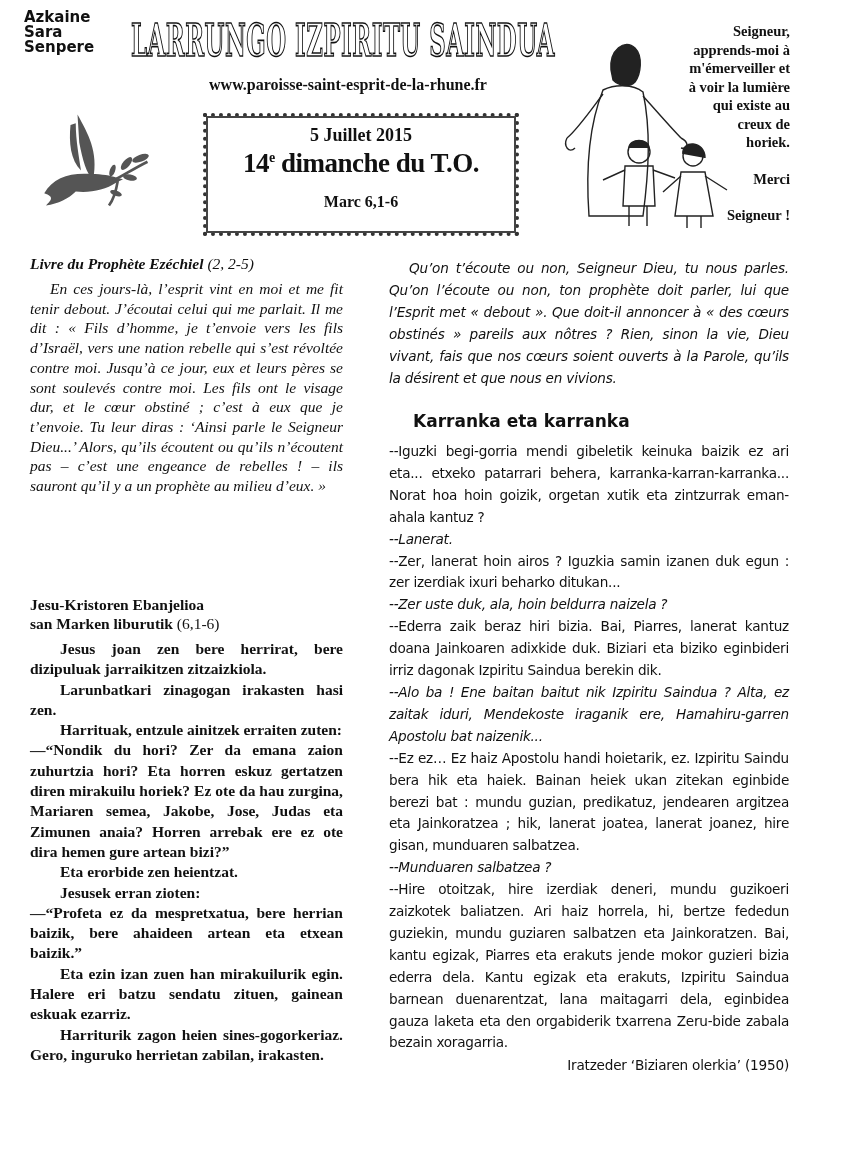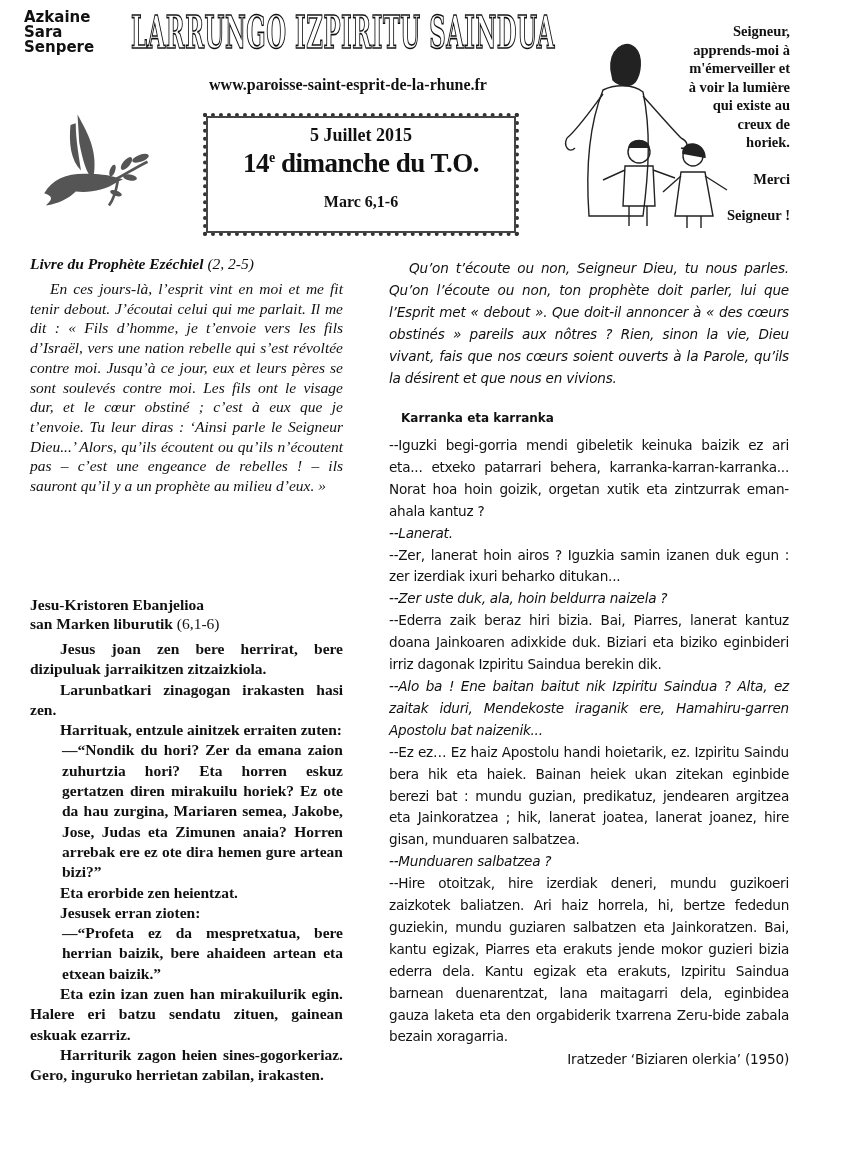--- a/index.html
+++ b/index.html
@@ -3,21 +3,21 @@
 <meta charset="utf-8">
 <style>
   * { box-sizing: border-box; margin: 0; padding: 0; }
   html, body { width: 850px; height: 1163px; background: #ffffff; overflow: hidden; }
   body { position: relative; color: #111; font-family: "Liberation Serif", serif; }
 
   
   .parish-list { position: absolute; left: 24px; top: 10px; font-family: "DejaVu Sans", sans-serif; font-weight: bold; font-size: 15px; line-height: 15px; color: #111; }
   .parish-list div { display: block; }
 
-  .masthead { position: absolute; left: 128px; top: 0; width: 430px; height: 58px; }
+  .masthead { position: absolute; left: 128px; top: 8px; width: 430px; height: 58px; }
   .masthead svg { width: 100%; height: 100%; }
 
   .website { position: absolute; left: 178px; top: 76px; width: 340px; text-align: center; font-family: "Liberation Serif", serif; font-weight: bold; font-size: 16px; color: #111; }
 
   .dove { position: absolute; left: 18px; top: 105px; width: 140px; height: 110px; }
 
   .date-box { position: absolute; left: 203px; top: 113px; width: 316px; height: 123px; }
   .date-box .frame { position: absolute; inset: 0; border: 4px double #333; border-style: dotted; }
   .date-box .frame2 { position: absolute; inset: 3px; border: 2px solid #444; }
   .date-box .date { position: absolute; top: 12px; left: 0; right: 0; text-align: center; font-weight: bold; font-size: 18px; }
@@ -34,26 +34,26 @@
   .col-left { position: absolute; left: 30px; top: 255px; width: 313px; }
   .reading-title { font-style: italic; font-weight: bold; font-size: 15.5px; }
   .reading-title .ref { font-weight: normal; }
   .reading-text { font-style: italic; font-size: 15.5px; line-height: 19.7px; text-align: justify; margin-top: 6px; text-indent: 20px; }
 
   .gospel { position: absolute; left: 30px; top: 595px; width: 313px; }
   .gospel-title { font-weight: bold; font-size: 15.5px; line-height: 19px; }
   .gospel-title .ref { font-weight: normal; }
   .gospel-body { margin-top: 6px; font-weight: bold; font-size: 15.5px; line-height: 20.3px; text-align: justify; }
   .gospel-body p { text-indent: 30px; }
-  .gospel-body p.dash { text-indent: 0; margin-left: 32px; }
+  .gospel-body p.dash { text-indent: 0; }
 
   
   .col-right { position: absolute; left: 389px; top: 257px; width: 400px; font-family: "DejaVu Sans", sans-serif; }
   .meditation { font-style: italic; font-size: 13.6px; line-height: 22px; text-align: justify; text-indent: 20px; letter-spacing: -0.2px; }
-  .poem-title { margin-top: 22px; margin-left: 12px; font-weight: bold; font-size: 12px; }
+  .poem-title { margin-top: 22px; margin-left: 24px; font-weight: bold; font-size: 17px; }
   .poem { margin-top: 10px; font-size: 13.6px; line-height: 21.9px; text-align: justify; letter-spacing: -0.25px; }
   .poem p { margin: 0; }
   .poem p.it { font-style: italic; }
   .attribution { margin-top: 0; text-align: right; font-size: 13.6px; line-height: 22px; letter-spacing: -0.2px; }
 </style>
 </head>
 <body>
 
 <div class="parish-list">
   <div>Azkaine</div>

